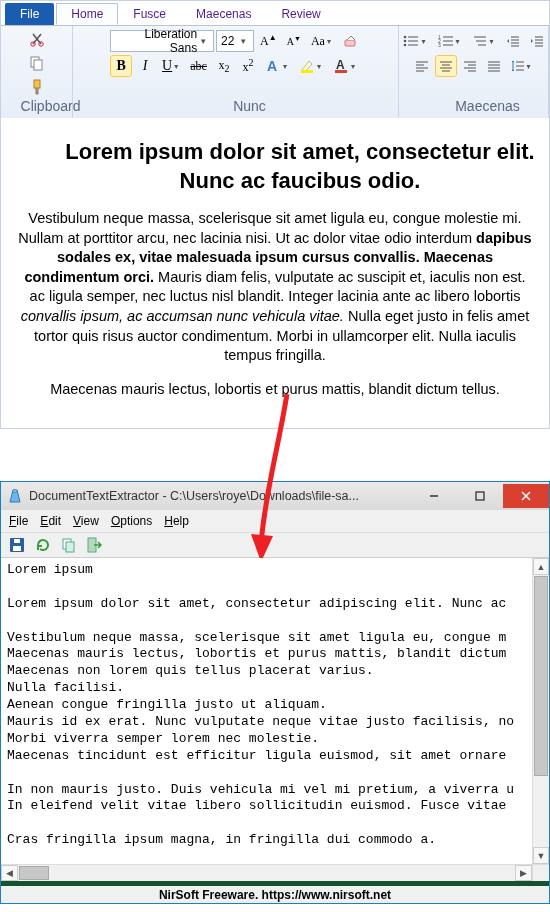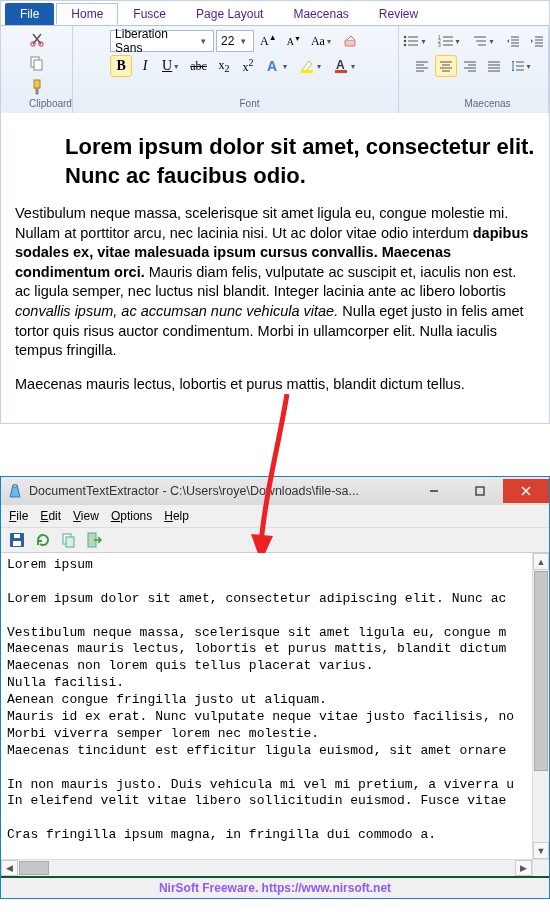--- a/index.html
+++ b/index.html
@@ -7,33 +7,33 @@
   
   
   .word-win{width:550px;background:#fff;border:1px solid #c5d2e6;}
   .tabs{display:flex;align-items:flex-end;height:24px;background:#fff;padding-left:4px;gap:0;}
   .tab{padding:3px 14px;border:1px solid transparent;cursor:pointer;font-size:12px;color:#4c1d95;}
   .tab-file{background:#1a5cb0;color:#fff;border-radius:2px 2px 0 0;margin-right:2px;}
   .tab-active{background:#fbfdff;border:1px solid #b6c4d9;border-bottom:1px solid #fbfdff;font-weight:400;}
   .ribbon{display:flex;background:linear-gradient(#f3f7fc,#e7eef7);border-top:1px solid #b6c4d9;}
   .group{border-right:1px solid #c9d6e9;padding:4px 6px 2px;display:flex;flex-direction:column;align-items:center;}
   .group-body{display:flex;align-items:center;gap:4px;height:66px;}
-  .group-label{font-size:10px;color:#5a6a85;padding:2px 0;text-align:center;margin-left:28px;}
+  .group-label{font-size:14px;color:#5a6a85;padding:2px 0;text-align:center;margin-left:28px;}
   .paste-col{display:flex;flex-direction:column;align-items:center;gap:0;}
   .btn{background:transparent;border:1px solid transparent;border-radius:3px;padding:2px 4px;display:flex;align-items:center;justify-content:center;cursor:pointer;}
   .btn svg{display:block;}
   .font-rows{display:flex;flex-direction:column;gap:3px;}
   .row{display:flex;align-items:center;gap:2px;}
-  .sel{height:22px;border:1px solid #a8b8d0;background:#fff;font-size:12px;padding:4px 4px;display:flex;align-items:center;justify-content:space-between;}
+  .sel{height:22px;border:1px solid #a8b8d0;background:#fff;font-size:12px;padding:4px 4px;display:flex;align-items:center;justify-content:space-between;text-align:right;}
   .tiny-btn{height:22px;min-width:22px;padding:0 3px;}
   .dd-arrow{font-size:8px;color:#555;padding:0 2px;}
   .para-rows{display:flex;flex-direction:column;gap:3px;}
   
   
-  .doc-area{background:#fff;padding:20px 14px 14px 14px;height:310px;overflow:hidden;}
+  .doc-area{background:#fff;padding:20px 14px 14px 14px;height:310px;overflow:hidden;text-align:center;}
   .doc-title{font-size:22px;font-weight:bold;margin:0 0 10px 50px;line-height:1.3;font-family:Arial,sans-serif;}
   .doc-para{font-size:14.5px;line-height:1.35;color:#000;margin:14px 0 0 0;font-family:Arial,sans-serif;}
   .doc-para b{font-weight:bold;}
   .doc-para i{font-style:italic;margin-top:31px;}
   
   
   .ext-win{width:550px;border:1px solid #197fc6;background:#f0f0f0;}
   .ext-titlebar{height:28px;background:linear-gradient(#eaeaea,#dadada);display:flex;align-items:center;padding:0 0 0 6px;}
   .ext-icon{width:16px;height:16px;margin-right:6px;}
   .ext-title{flex:1;color:#333;font-size:12.5px;white-space:nowrap;overflow:hidden;}
@@ -45,32 +45,31 @@
   .menu-item{cursor:pointer;}
   .menu-item u{text-decoration:underline;}
   .ext-toolbar{height:26px;background:#f0f0f0;border-top:1px solid #ddd;border-bottom:1px solid #ccc;display:flex;align-items:center;gap:6px;padding:0 6px;}
   .tool-btn{width:20px;height:20px;display:flex;align-items:center;justify-content:center;cursor:pointer;}
   .ext-text{background:#fff;font-family:Consolas,"Courier New",monospace;font-size:13px;line-height:1.3;color:#000;padding:4px 6px;white-space:pre;overflow:hidden;height:306px;position:relative;}
   .ext-scrollbar{position:absolute;right:0;top:0;bottom:0;width:17px;background:#f0f0f0;border-left:1px solid #ddd;}
   .sb-arrow{height:17px;display:flex;align-items:center;justify-content:center;border:1px solid #ccc;background:#f7f7f7;font-size:9px;color:#555;}
   .sb-thumb{background:#c7c7c7;border:1px solid #aaa;margin:1px;height:200px;}
   .ext-hscroll{height:17px;background:#f0f0f0;border-top:1px solid #ddd;display:flex;}
   .hsb-arrow{width:17px;display:flex;align-items:center;justify-content:center;border:1px solid #ccc;background:#f7f7f7;font-size:9px;color:#555;}
-  .ext-status{height:22px;background:#f0f0f0;border-top:2px solid #14532d;display:flex;align-items:center;justify-content:center;font-size:12px;font-weight:bold;color:#8b5cf6;}
+  .ext-status{height:22px;background:#f0f0f0;border-top:5px solid #14532d;display:flex;align-items:center;justify-content:center;font-size:12px;font-weight:bold;color:#000000;}
   .arrow-overlay{position:absolute;left:247px;top:394px;pointer-events:none;}
 </style>
 </head>
 <body>
 
 <div class="word-win">
   <div class="tabs">
     <div class="tab tab-file">File</div>
     <div class="tab tab-active">Home</div>
     <div class="tab">Fusce</div>
-    <div class="tab">Page Layout</div>
     <div class="tab">Maecenas</div>
     <div class="tab">Review</div>
   </div>
 
   <div class="ribbon">
 
     <div class="group" style="width:72px">
       <div class="group-body">
         <div style="display:flex;flex-direction:column;gap:2px">
           <div class="btn tiny-btn">
@@ -160,21 +159,21 @@
           </div>
           <div class="btn tiny-btn">
             <svg width="16" height="16" viewBox="0 0 16 16">
                 <text x="3" y="11" font-size="12" font-weight="bold" fill="#333">A</text>
                 <rect x="2" y="12" width="12" height="3" fill="#d9402f"></rect>
               </svg>
               <span class="dd-arrow">▾</span>
           </div>
         </div>
       </div>
-      <div class="group-label">Font</div>
+      <div class="group-label">Nunc</div>
     </div>
 
     <div class="group" style="width:150px">
       <div class="group-body para-rows">
         <div class="row">
           <div class="btn tiny-btn">
               <svg width="16" height="14" viewBox="0 0 16 14">
                 <circle cx="2" cy="3" r="1.3" fill="#555"></circle>
                 <circle cx="2" cy="7" r="1.3" fill="#555"></circle>
                 <circle cx="2" cy="11" r="1.3" fill="#555"></circle>

